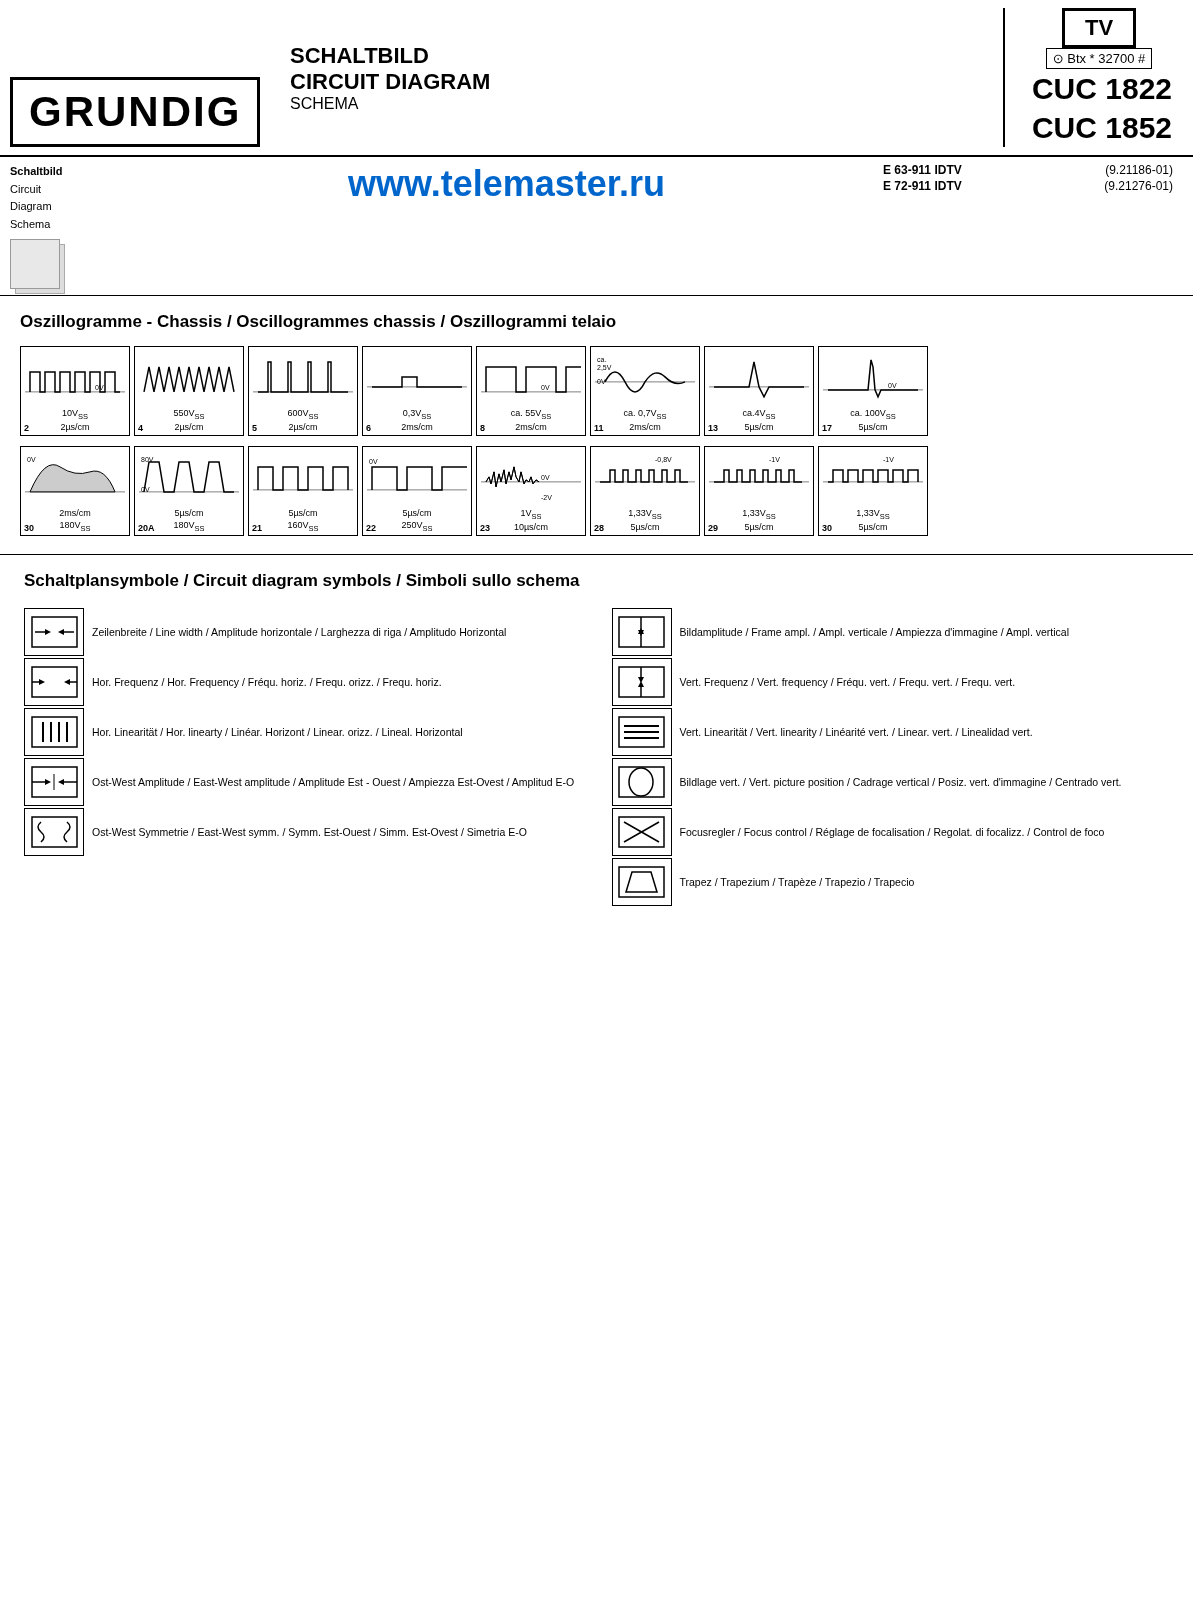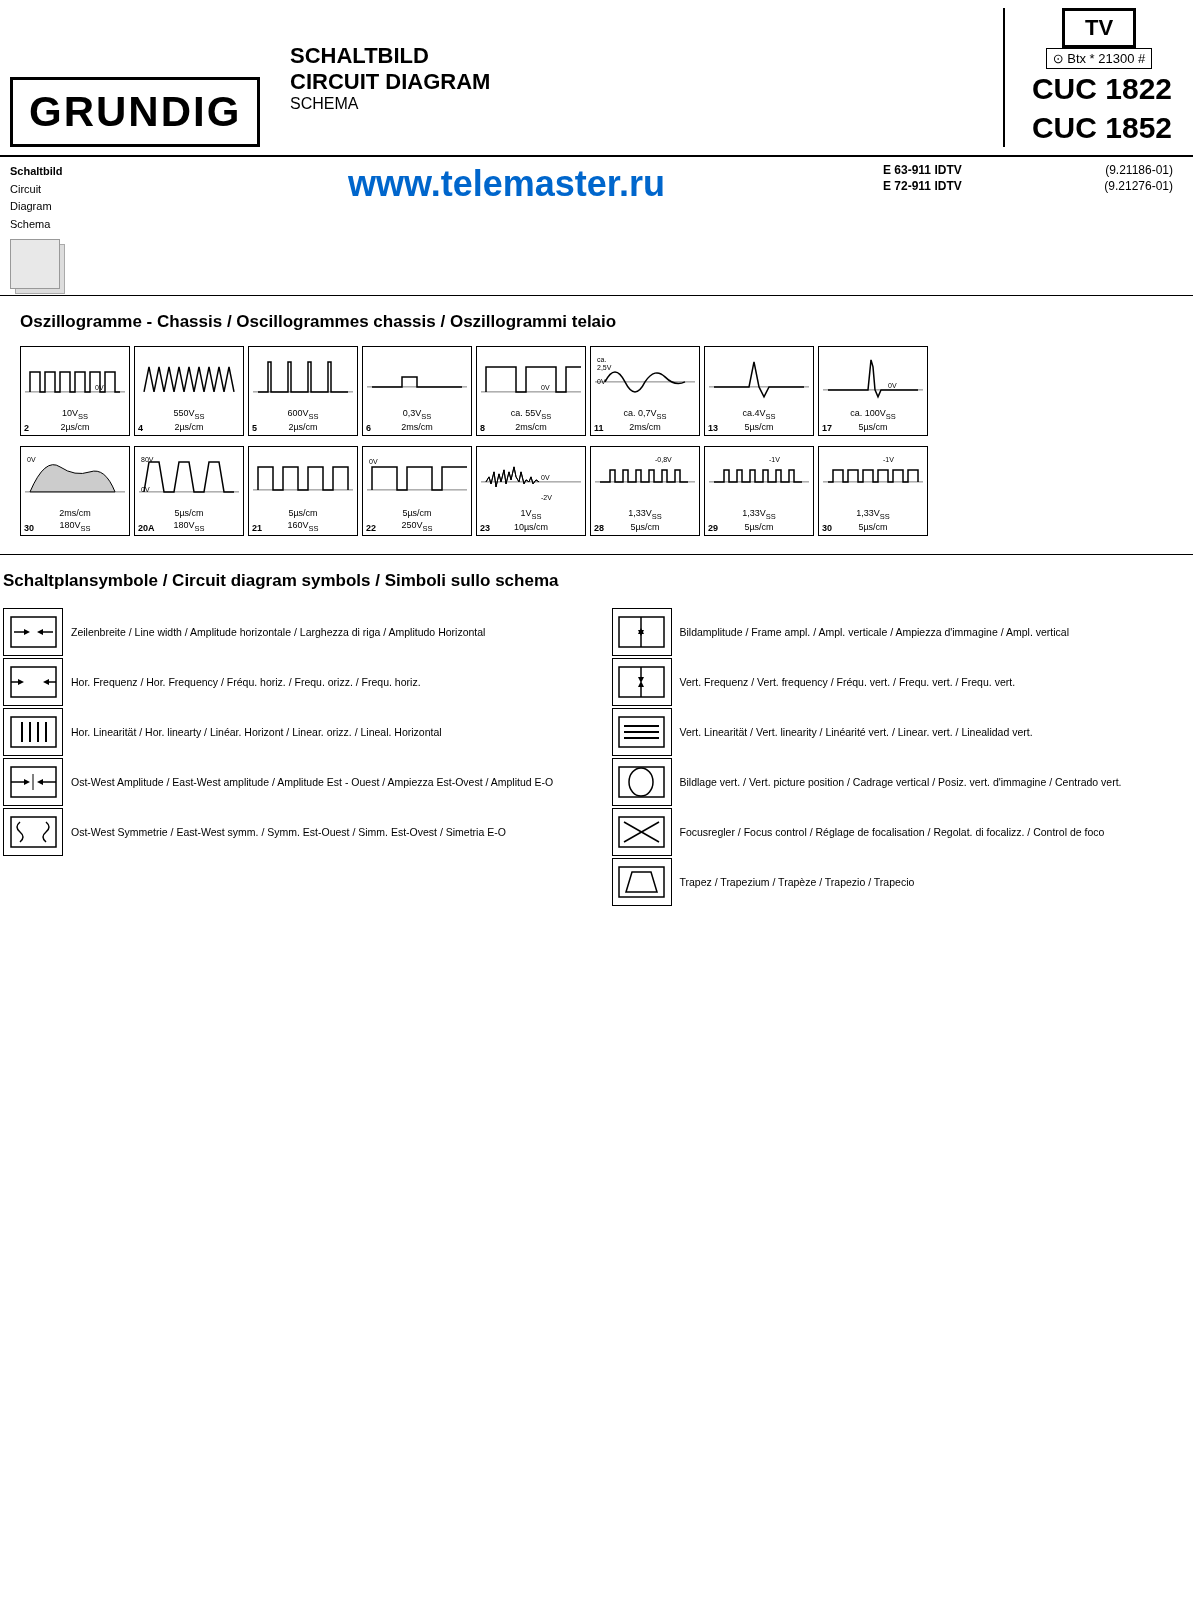--- a/index.html
+++ b/index.html
@@ -159,21 +159,21 @@
     .oscillo-num {
       position: absolute;
       bottom: 2px;
       left: 3px;
       font-size: 9px;
       font-weight: bold;
     }
 
     
     .symbols-section {
-      padding: 16px 3px;
+      padding: 16px 24px;
       border-top: 1.5px solid #000;
     }
     .symbols-title {
       font-size: 17px;
       font-weight: bold;
       margin-bottom: 16px;
     }
     .symbols-grid {
       display: grid;
       grid-template-columns: 1fr 1fr;
@@ -209,21 +209,21 @@
   <div class="header-left">
     <div class="grundig-logo">GRUNDIG</div>
   </div>
   <div class="header-center">
     <div class="title-main">SCHALTBILD</div>
     <div class="title-main">CIRCUIT DIAGRAM</div>
     <div class="title-sub">SCHEMA</div>
   </div>
   <div class="header-right">
     <div class="tv-box">TV</div>
-    <div class="btx-code">⊙ Btx * 21300 #</div>
+    <div class="btx-code">⊙ Btx * 32700 #</div>
     <div class="cuc-models">
       <div class="model">CUC 1822</div>
       <div class="model">CUC 1852</div>
     </div>
   </div>
 </div>
 
 <div class="sub-header">
   <div class="sub-left">
     <span class="bold">Schaltbild</span>

